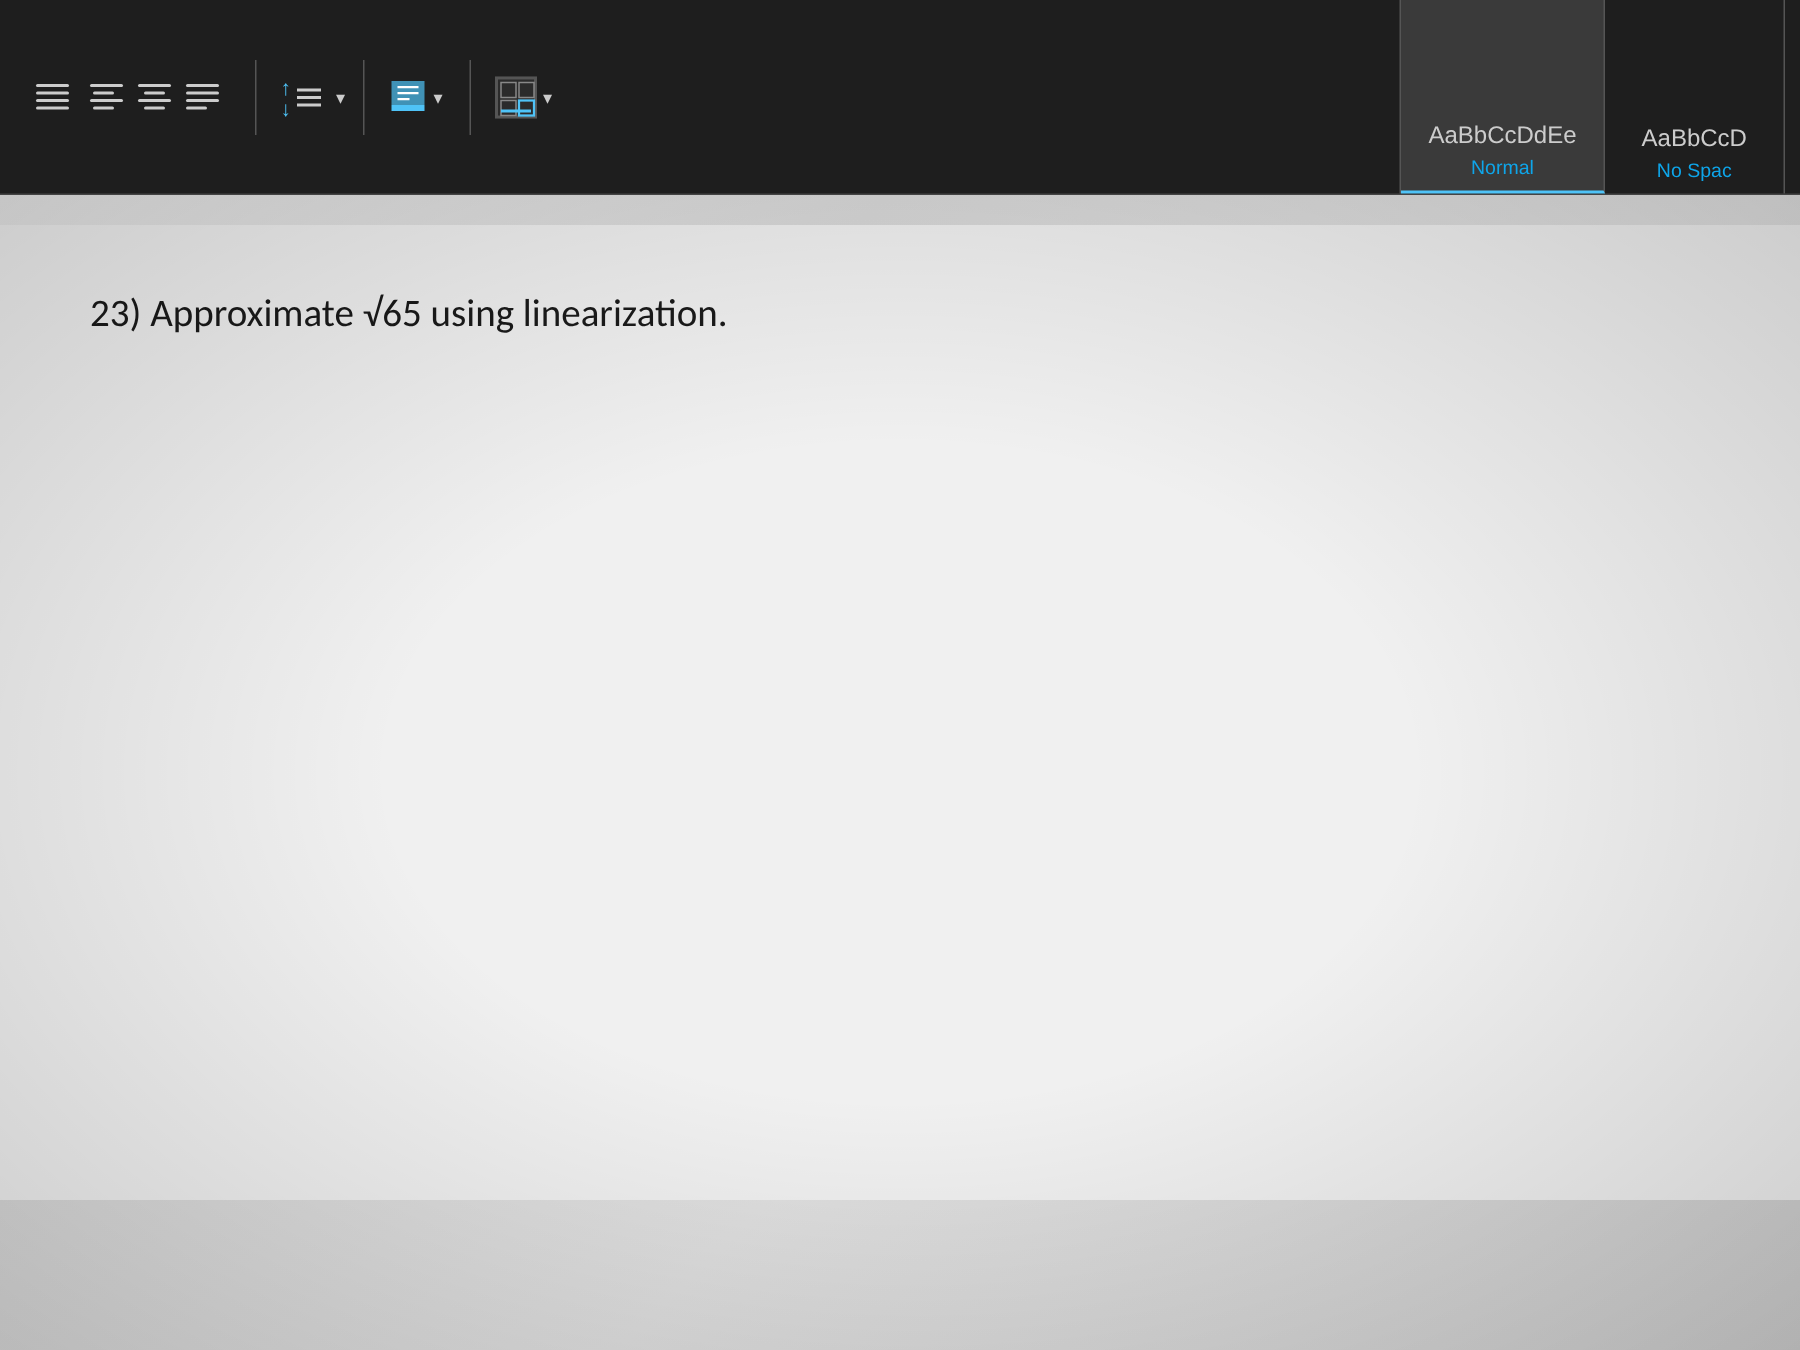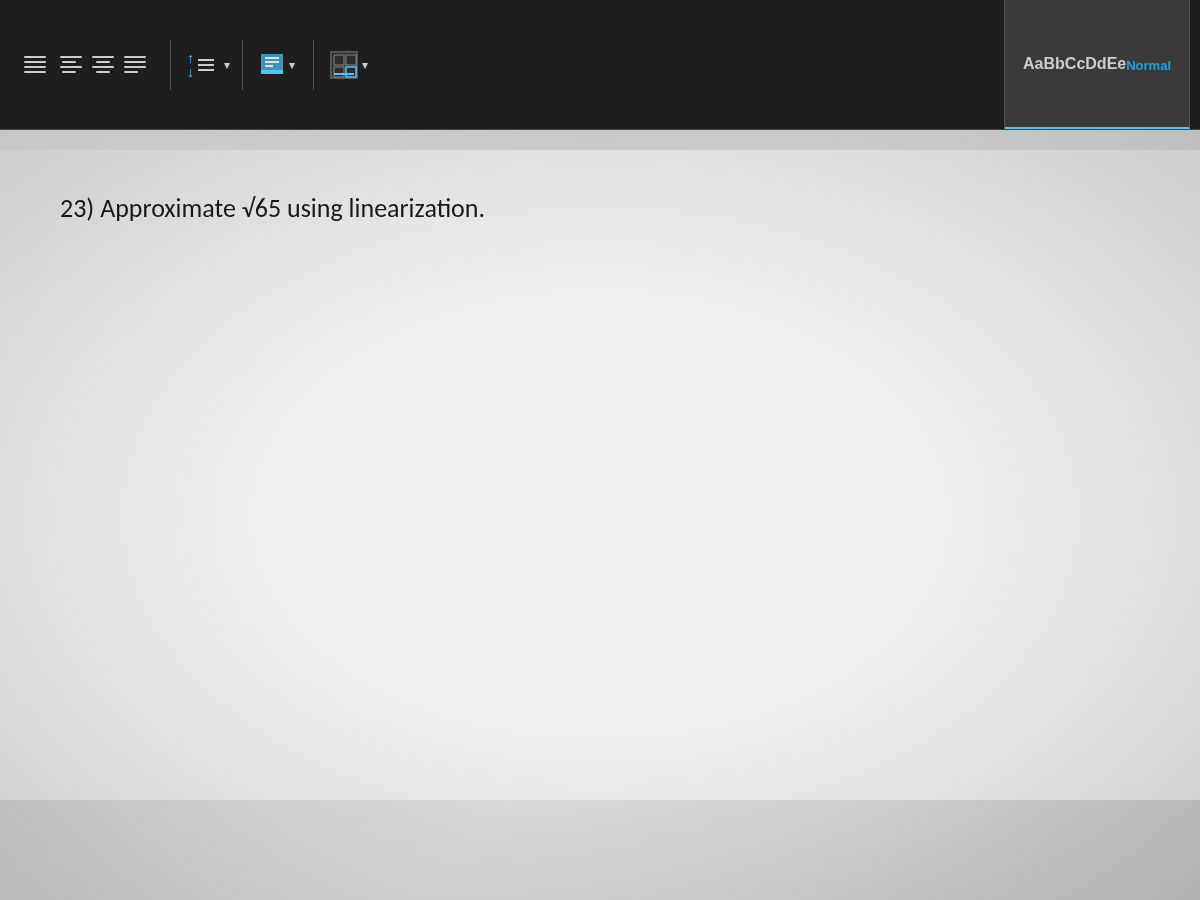--- a/index.html
+++ b/index.html
@@ -175,28 +175,27 @@
     
     .styles-panel {
       display: flex;
       height: 100%;
       border-left: 1px solid #555;
       margin-left: auto;
     }
 
     .style-item {
       display: flex;
-      flex-direction: row;
+      flex-direction: column;
       align-items: center;
       justify-content: flex-end;
       padding: 8px 18px;
       border-right: 1px solid #555;
       cursor: pointer;
       min-width: 120px;
-      font-weight: bold;
     }
 
     .style-item.active {
       background: #3a3a3a;
       border-bottom: 2px solid #4fc3f7;
     }
 
     .style-item-text {
       font-size: 13px;
       color: #0ea5e9;
@@ -330,20 +329,24 @@
       <div class="chevron-down">▾</div>
     </div>
 
   </div>
 
   <div class="styles-panel">
     <div class="style-item active">
       <div class="style-sample">AaBbCcDdEe</div>
       <div class="style-item-text">Normal</div>
     </div>
+    <div class="style-item">
+      <div class="style-sample">AaBbCcD</div>
+      <div class="style-item-text">No Spac</div>
+    </div>
   </div>
 </div>
 
 <div class="document-area">
   <div class="document-page">
     <p class="question-text">
       <span>23)</span>
       <span> Approximate √65 using linearization.</span>
     </p>
   </div>

